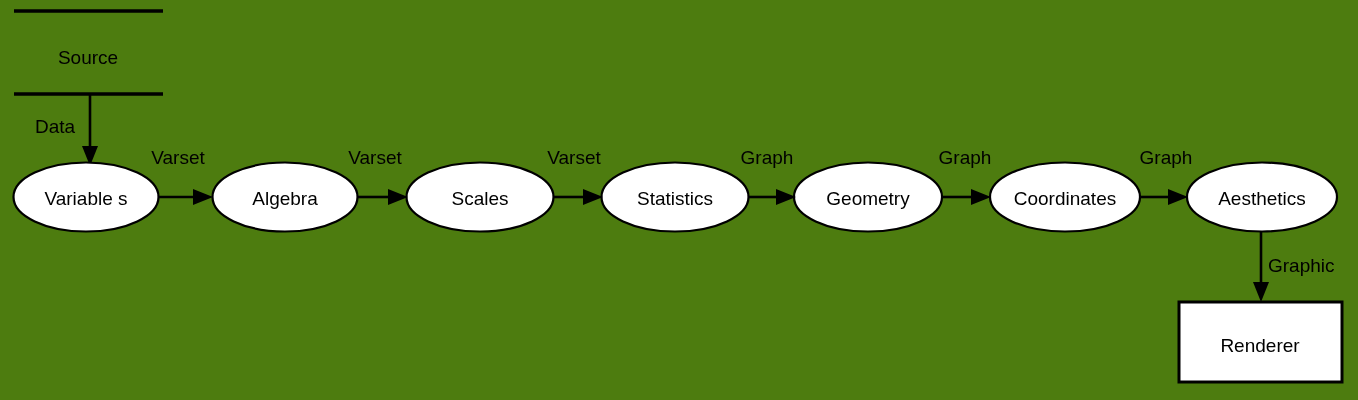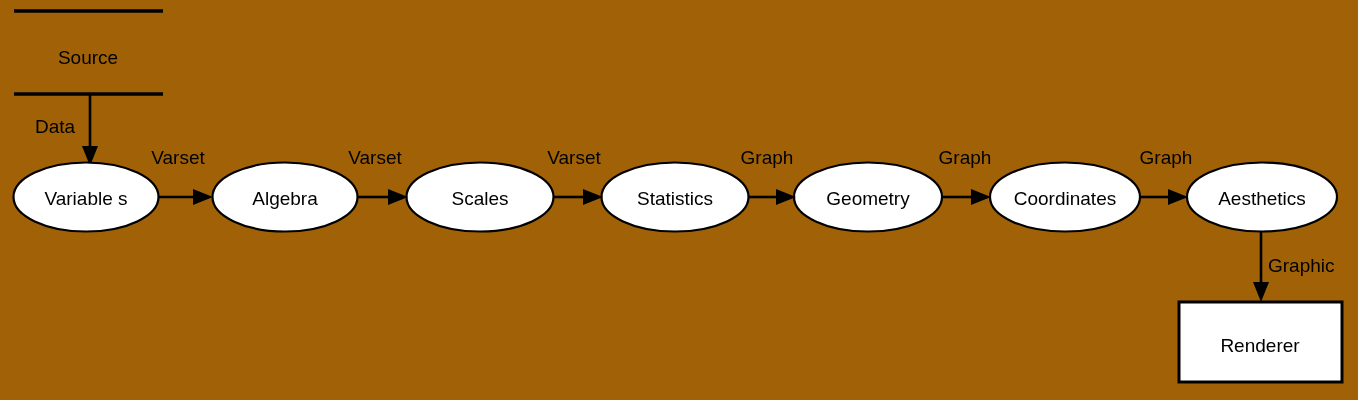--- a/index.html
+++ b/index.html
@@ -9,21 +9,21 @@
     background: #ffffff;
   }
   body {
     font-family: "Liberation Sans", sans-serif;
     color: #000000;
   }
   #canvas {
     position: relative;
     width: 1358px;
     height: 400px;
-    background: #a16207;
+    background: #4d7c0f;
     overflow: hidden;
   }
   #diagram-svg {
     position: absolute;
     left: 0;
     top: 0;
     width: 1358px;
     height: 400px;
     display: block;
   }

